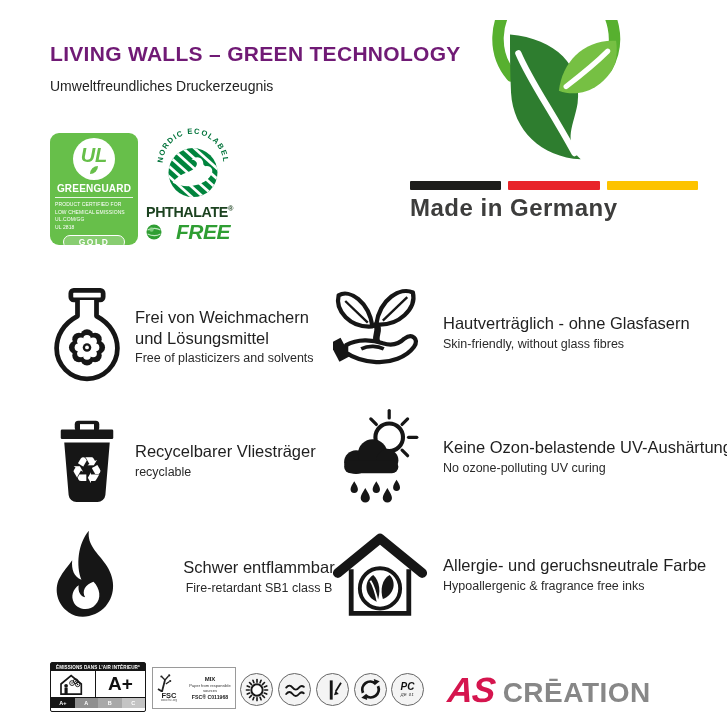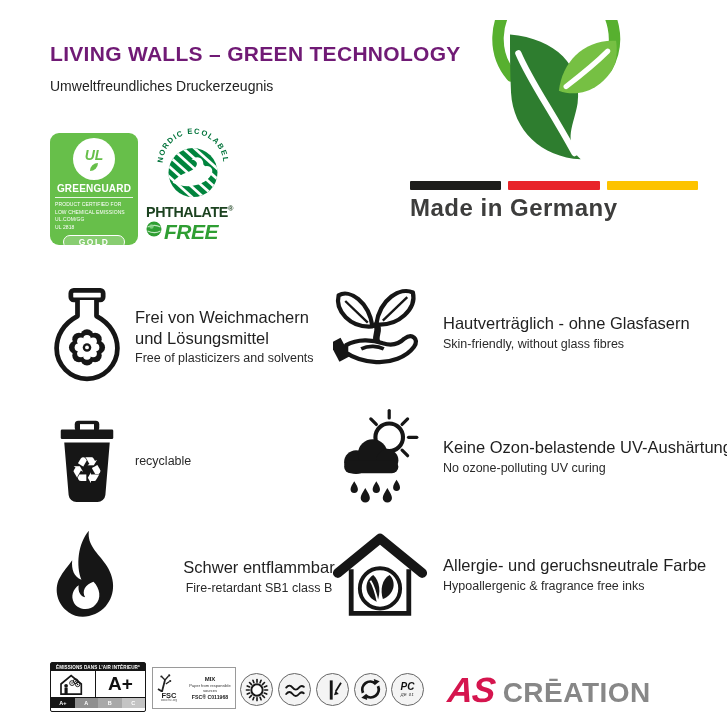--- a/index.html
+++ b/index.html
@@ -15,32 +15,32 @@
   .flag{left:410px;top:181px;width:288px;height:9px;display:flex;gap:7px;}
   .flag div{flex:1;border-radius:1px;}
   .flag .b1{background:#1d1d1b;}
   .flag .b2{background:#e8242a;}
   .flag .b3{background:#fdc300;}
   .mig{left:410px;top:194px;width:288px;text-align:left;font-size:24px;font-weight:bold;color:#3d3d3c;letter-spacing:.5px;}
 
   
   .gg{left:50px;top:133px;width:88px;height:112px;background:#67bf4a;border-radius:9px;color:#fff;text-align:center;box-sizing:border-box;padding:5px 5px 4px;}
   .gg-ul{width:42px;height:42px;background:#fff;border-radius:50%;margin:0 auto;display:flex;flex-direction:column;align-items:center;justify-content:center;line-height:1;}
-  .gg-ul .ul{color:#67bf4a;font-weight:bold;font-size:14px;font-style:italic;}
+  .gg-ul .ul{color:#67bf4a;font-weight:bold;font-size:20px;font-style:italic;}
   .gg-leaf{width:8px;height:8px;background:#67bf4a;border-radius:0 100% 0 100%;transform:rotate(90deg);margin-top:1px;}
   .gg-name{font-size:10px;font-weight:bold;letter-spacing:.2px;margin-top:3px;border-bottom:1px solid rgba(255,255,255,.85);padding-bottom:3px;}
   .gg-details{font-size:5px;line-height:1.5;text-align:left;margin-top:3px;letter-spacing:.1px;}
   .gg-gold{display:inline-block;margin-top:3px;border:1px solid #fff;border-radius:8px;background:rgba(255,255,255,.22);font-size:8.5px;font-weight:bold;letter-spacing:1.5px;padding:1px 15px;}
 
   
   .nordic{left:142px;top:127px;width:102px;height:72px;}
   .pht{left:146px;top:203px;width:100px;}
   .pht-l1{font-size:15.5px;font-weight:800;color:#1c4220;letter-spacing:-.4px;transform:scaleX(.92);transform-origin:left;white-space:nowrap;}
   .pht-l1 sup{font-size:8px;}
-  .pht-l2{display:flex;gap:2px;margin-top:0px;}
+  .pht-l2{display:flex;align-items:center;gap:14px;margin-top:0px;}
   .pht-free{font-size:21px;font-weight:800;font-style:italic;color:#2f9e33;letter-spacing:-.5px;line-height:1;}
 
   
   .icon-box{display:flex;align-items:center;justify-content:center;}
   .feat-text{display:flex;flex-direction:column;justify-content:center;height:100px;}
   .feat-title{font-size:16.5px;color:#1f1f1f;line-height:1.3;}
   .feat-sub{font-size:12.5px;color:#2a2a2a;margin-top:2px;}
   .nowrap{white-space:nowrap;}
 
   
@@ -203,20 +203,21 @@
 <div class="abs icon-box" style="left:46px;top:410px;width:82px;height:100px;">
   <svg width="70" height="94" viewBox="0 0 80 100">
     <rect x="26" y="5" width="28" height="12" rx="4" fill="#161616"></rect>
     <rect x="32" y="9" width="16" height="8" fill="#ffffff"></rect>
     <rect x="10" y="15" width="60" height="11" rx="1.5" fill="#161616"></rect>
     <path d="M14,30 H66 L61,90 a9,9 0 0 1 -9,8 H28 a9,9 0 0 1 -9,-8 Z" fill="#161616"></path>
     <text x="40" y="76" text-anchor="middle" font-size="42" fill="#ffffff">♻</text>
   </svg>
 </div>
 <div class="abs feat-text" style="left:135px;top:410px;width:220px;">
+  <div class="feat-title nowrap">Recycelbarer Vliesträger</div>
   <div class="feat-sub">recyclable</div>
 </div>
 
 <div class="abs icon-box" style="left:330px;top:406px;width:100px;height:104px;">
   <svg width="92" height="100" viewBox="0 0 100 105">
     <circle cx="60" cy="30" r="15" fill="#fff" stroke="#161616" stroke-width="4.5"></circle>
     <g stroke="#161616" stroke-width="3.5" stroke-linecap="round">
       <line x1="60" y1="9" x2="60" y2="1"></line>
       <line x1="74" y1="16" x2="80" y2="10"></line>
       <line x1="81" y1="30" x2="90" y2="30"></line>

